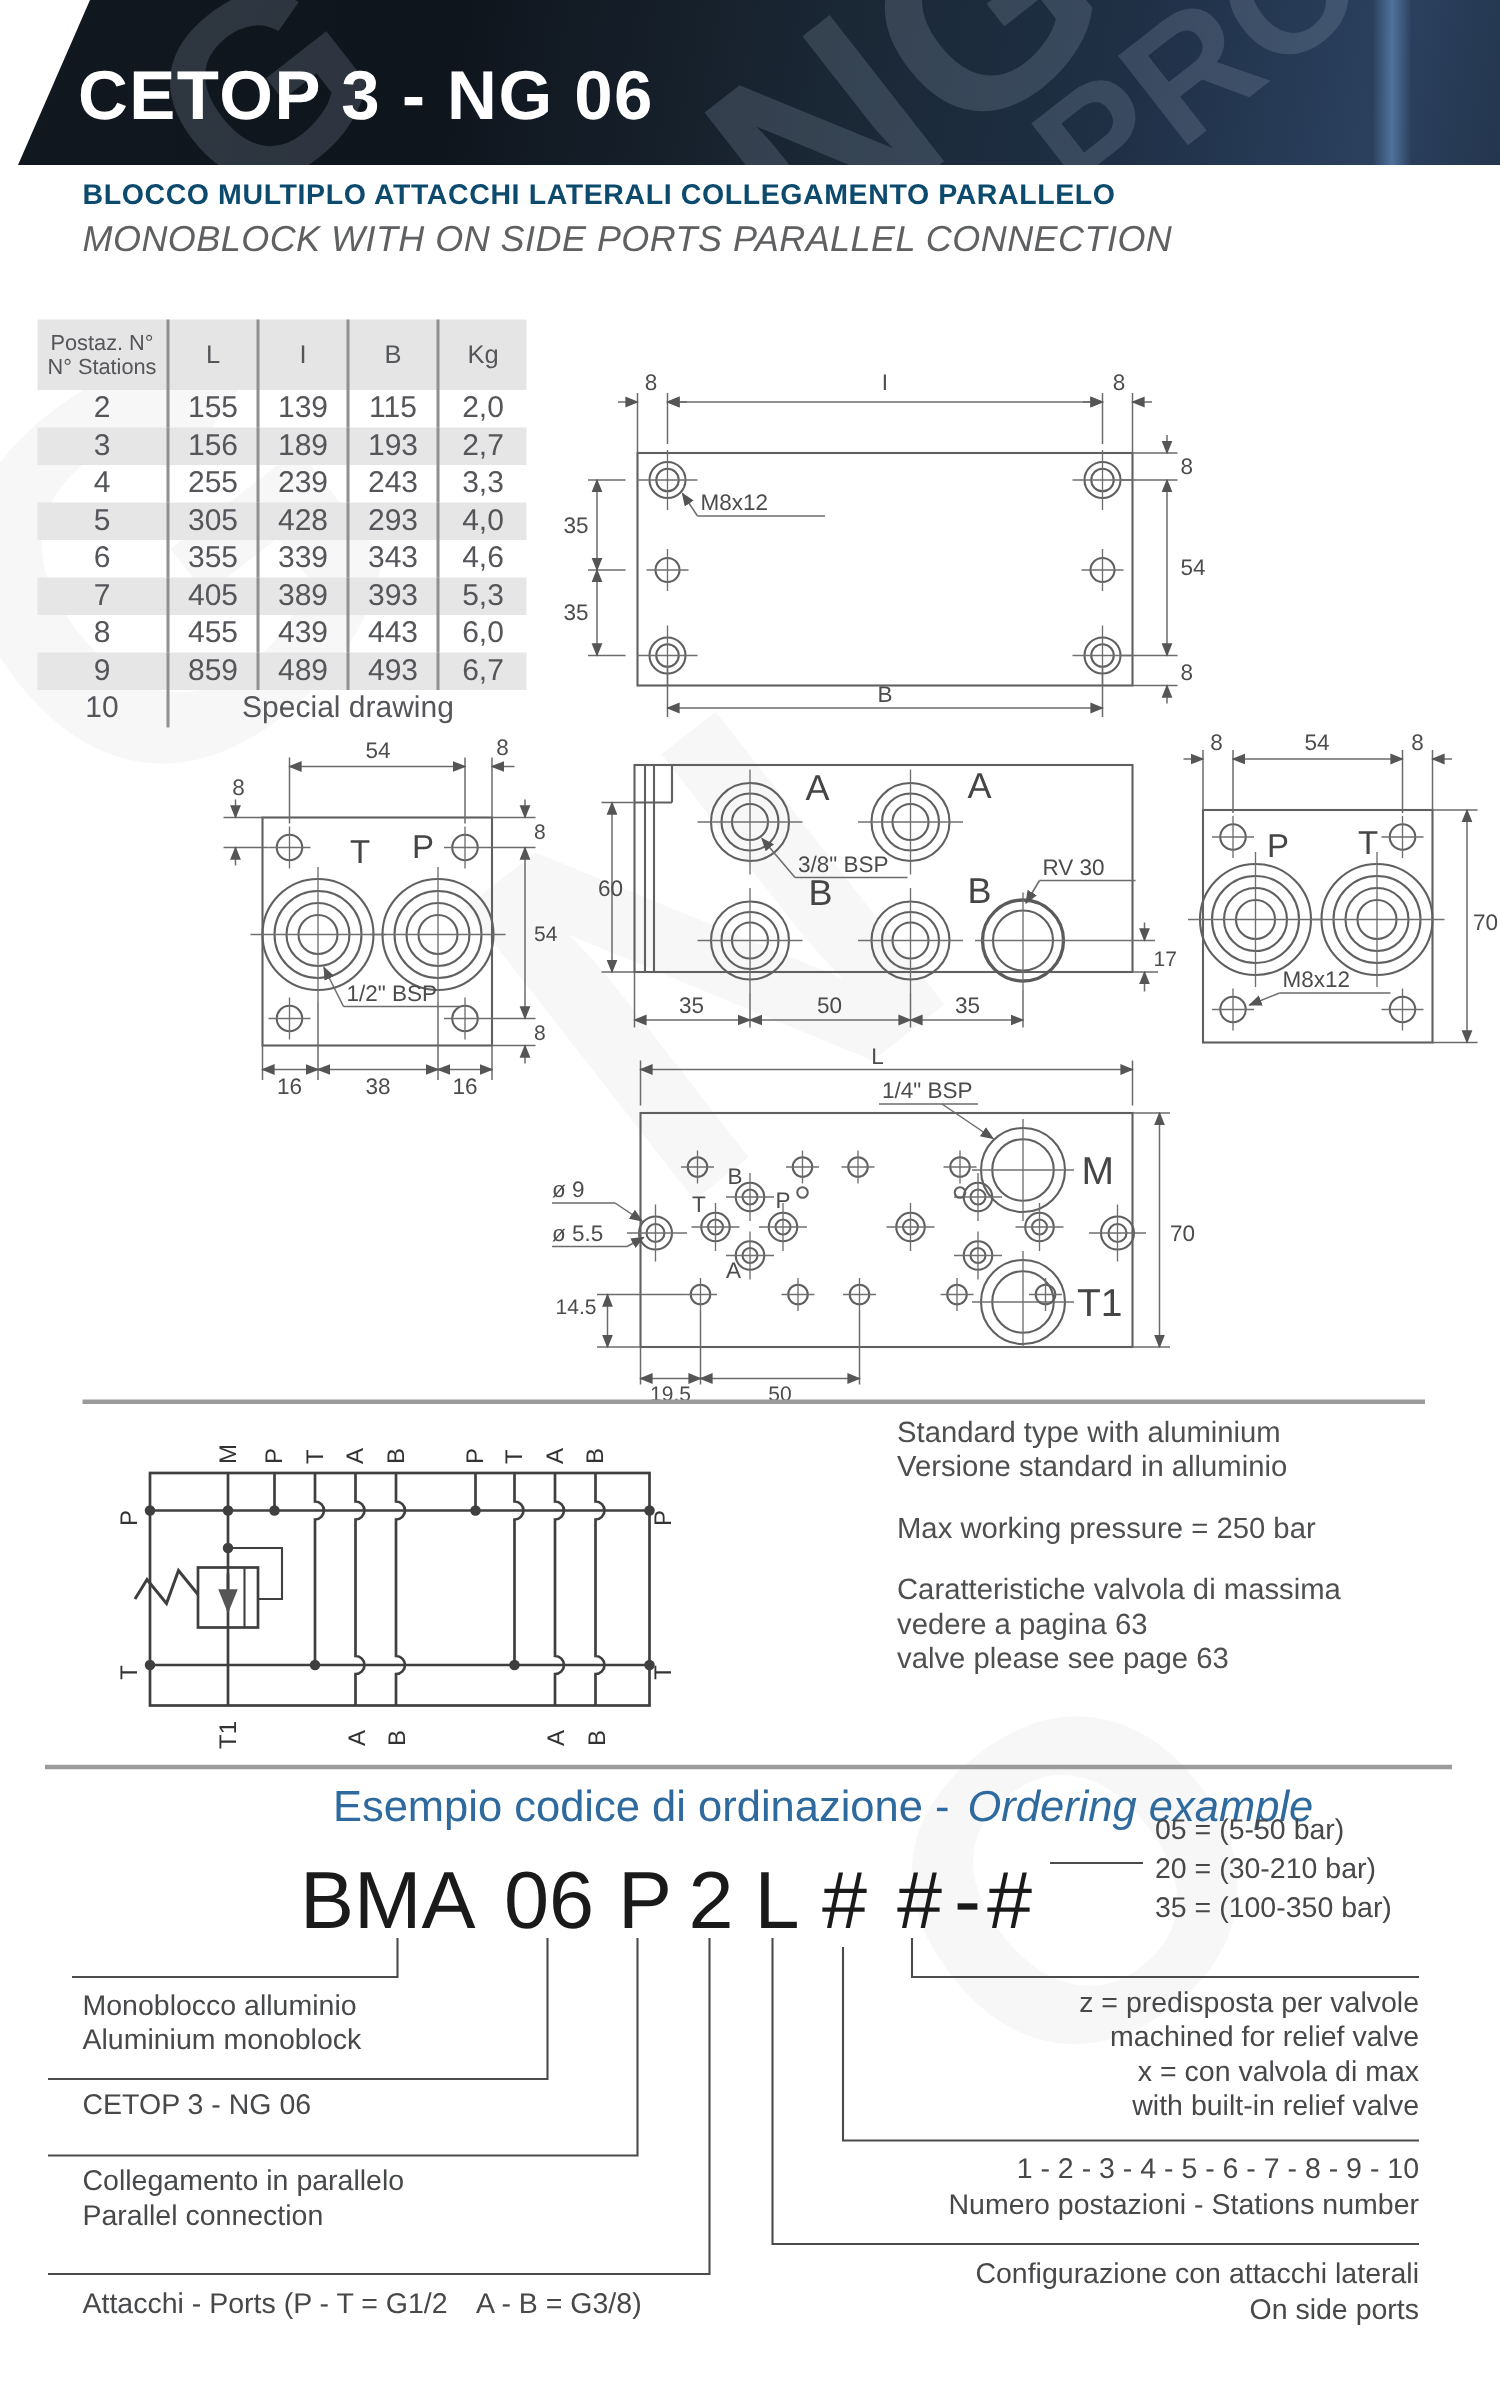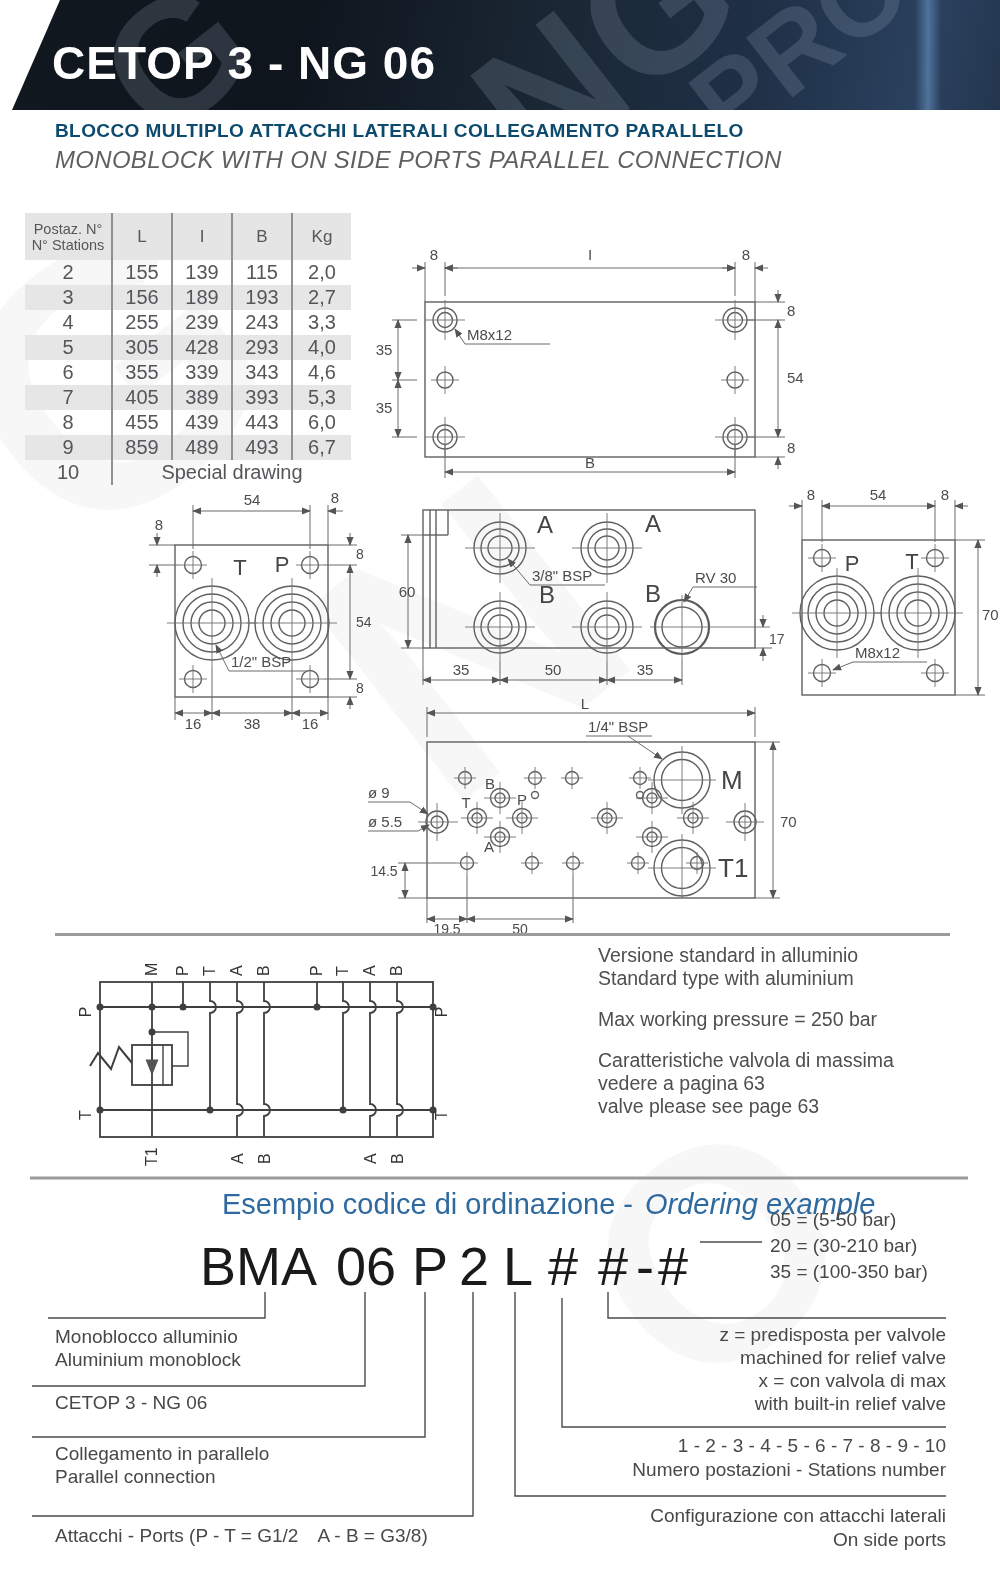--- a/index.html
+++ b/index.html
@@ -541,22 +541,22 @@
     <text transform="translate(392,177) rotate(-90)" class="sc mid">T</text>
     <text transform="translate(102,228) rotate(-90)" class="sc">T1</text>
     <text transform="translate(188,226) rotate(-90)" class="sc">A</text>
     <text transform="translate(215,226) rotate(-90)" class="sc">B</text>
     <text transform="translate(321,226) rotate(-90)" class="sc">A</text>
     <text transform="translate(348,226) rotate(-90)" class="sc">B</text>
   </svg>
 
   <div class="notes">
     <div class="grp">
+      <div>Standard type with aluminium</div>
       <div>Versione standard in alluminio</div>
-      <div>Standard type with aluminium</div>
     </div>
     <div class="grp">
       <div>Max working pressure = 250 bar</div>
     </div>
     <div class="grp">
       <div>Caratteristiche valvola di massima</div>
       <div>vedere a pagina 63</div>
       <div>valve please see page 63</div>
     </div>
   </div>

